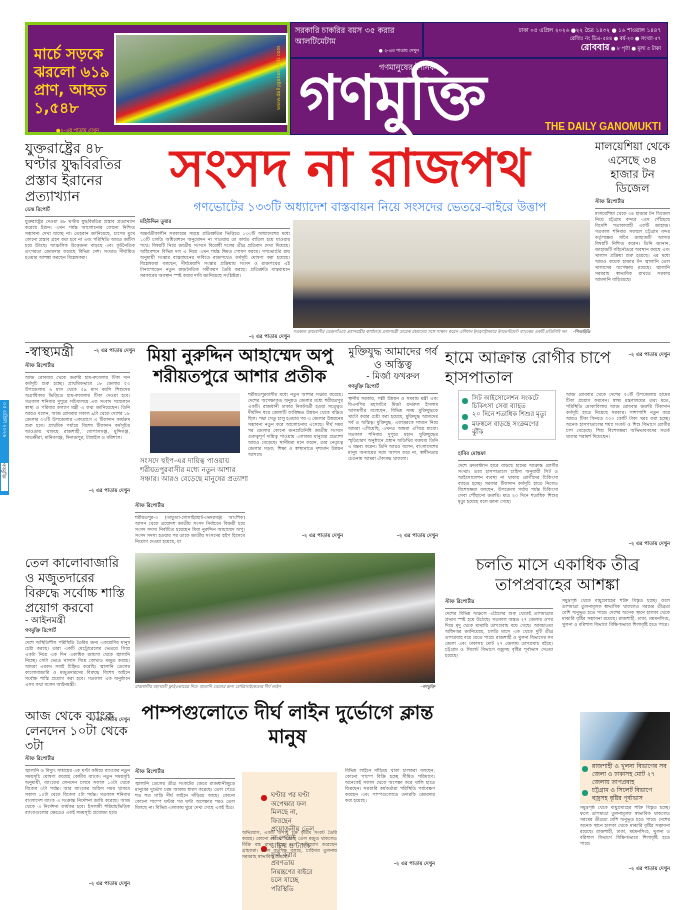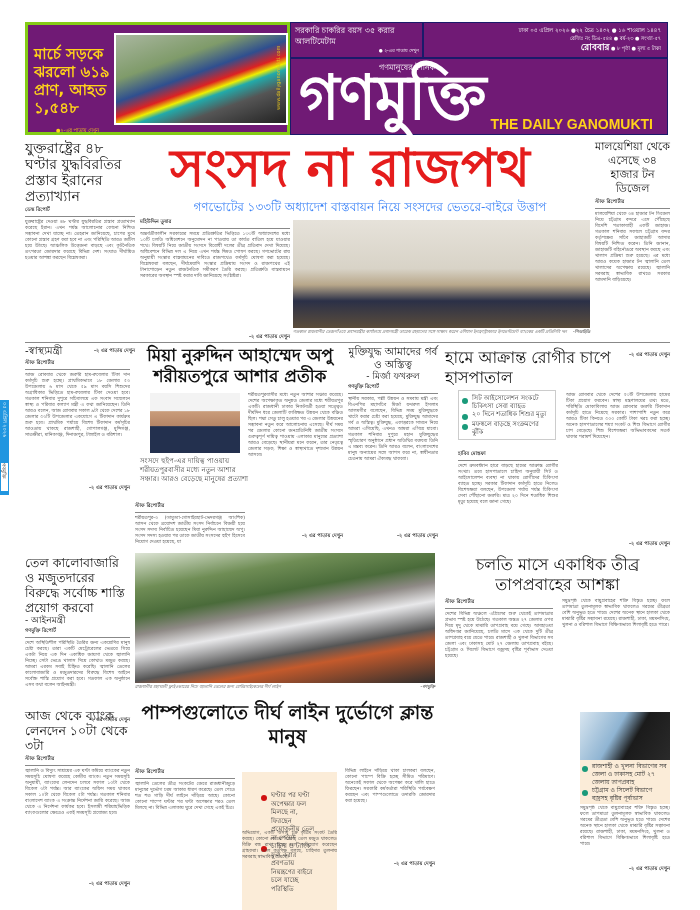--- a/index.html
+++ b/index.html
@@ -32,21 +32,21 @@
   <div class="abs" style="right:3px;bottom:2px;font-size:4.5px;color:#fff">● ২-এর পাতায় দেখুন</div>
 </div>
 <div class="abs navy" style="left:423px;top:22px;width:245px;height:36px;border:1px solid #1a1a6a;color:#fff;text-align:right;padding:3px 6px">
   <div style="font-size:5.5px;line-height:8px">ঢাকা ০৫ এপ্রিল ২০২৬ ●২২ চৈত্র ১৪৩২ ● ১৬ শাওয়াল ১৪৪৭</div>
   <div style="font-size:5px;line-height:8px">রেজিঃ নং ডিএ-৫৪৪ ● বর্ষ-২৩ ● সংখ্যা-৫৭</div>
   <div style="font-size:5px;line-height:10px"><b style="font-size:9px">রোববার</b> <span>● ৮ পৃষ্ঠা ● মূল্য ৫ টাকা</span></div>
 </div>
 <div class="abs navy" style="left:290px;top:58px;width:378px;height:77px;border:1px solid #1a1a6a">
   <div class="abs" style="left:88px;top:2px;font-size:8px;color:#fff">গণমানুষের দৈনিক</div>
   <div class="abs" style="left:8px;top:4px;font-size:62px;line-height:70px;color:#fff;font-weight:bold;letter-spacing:-1px">গণমুক্তি</div>
-  <div class="abs" style="right:14px;bottom:2px;font-size:14px;color:#ffd21a;font-weight:bold;font-family:'Liberation Sans',sans-serif">THE DAILY GANOMUKTI</div>
+  <div class="abs" style="right:6px;bottom:2px;font-size:10px;color:#ffd21a;font-weight:bold;font-family:'Liberation Sans',sans-serif">THE DAILY GANOMUKTI</div>
 </div>
 
 <div class="abs" style="left:0;top:400px;width:9px;height:95px;background:#2196e0">
   <div class="abs" style="left:8px;top:2px;font-size:5px;color:#fff;transform:rotate(90deg);transform-origin:left top;white-space:nowrap">০৫ এপ্রিল ২০২৬</div>
   <div class="abs" style="left:0;top:62px;width:9px;height:30px;background:#fff;border:1px solid #2196e0;font-size:5px;writing-mode:vertical-rl;color:#111">গণমুক্তি</div>
 </div>
 
 <div class="abs" style="left:25px;top:140px;width:110px">
   <div class="hl" style="font-size:14px;line-height:16px">যুক্তরাষ্ট্রের ৪৮ ঘণ্টার যুদ্ধবিরতির প্রস্তাব ইরানের প্রত্যাখ্যান</div>
   <div class="lbl" style="margin:2px 0">ডেস্ক রিপোর্ট</div>
@@ -73,21 +73,21 @@
   <div class="hl" style="font-size:11px;line-height:14px;text-align:center">মালয়েশিয়া থেকে এসেছে ৩৪ হাজার টন ডিজেল</div>
   <div class="lbl" style="margin:2px 0">স্টাফ রিপোর্টার</div>
   <div class="rule" style="margin-bottom:2px"></div>
   <div class="body-text" style="height:140px">মালয়েশিয়া থেকে ৩৪ হাজার টন ডিজেল নিয়ে চট্টগ্রাম বন্দরে এসে পৌঁছেছে বিদেশি পতাকাবাহী একটি জাহাজ। গতকাল শনিবার সকালে চট্টগ্রাম বন্দর কর্তৃপক্ষের সচিব জাহাজটি আসার বিষয়টি নিশ্চিত করেন। তিনি জানান, জাহাজটি বহির্নোঙরে অবস্থান করছে এবং খালাস প্রক্রিয়া শুরু হয়েছে। এর মধ্যে আরও কয়েক হাজার টন জ্বালানি তেল খালাসের অপেক্ষায় রয়েছে। জ্বালানি সরবরাহ স্বাভাবিক রাখতে সরকার আমদানি বাড়িয়েছে।</div>
   <div class="cont">-২ এর পাতায় দেখুন</div>
 </div>
 
 <div class="abs rule" style="left:25px;top:342px;width:645px"></div>
 
 <div class="abs" style="left:25px;top:345px;width:105px">
-  <div class="hl" style="font-size:10px">-স্বাস্থ্যমন্ত্রী</div>
+  <div class="hl" style="font-size:13px">-স্বাস্থ্যমন্ত্রী</div>
   <div class="lbl" style="margin:2px 0">স্টাফ রিপোর্টার</div>
   <div class="rule" style="margin-bottom:2px"></div>
   <div class="body-text" style="height:112px">আজ রোববার থেকে জরুরি হাম-রুবেলার টিকা দান কর্মসূচি শুরু হচ্ছে। প্রাথমিকভাবে ১৮ জেলার ৫৩ উপজেলায় ৬ মাস থেকে ৫৯ মাস বয়সি শিশুদের অগ্রাধিকার ভিত্তিতে হাম-রুবেলার টিকা দেওয়া হবে। গতকাল শনিবার দুপুরে সচিবালয়ে এক সংবাদ সম্মেলনে স্বাস্থ্য ও পরিবার কল্যাণ মন্ত্রী এ কথা জানিয়েছেন। তিনি আরও বলেন, আজ রোববার সকাল ৯টা থেকে দেশের ১৮ জেলার ৫৩টি উপজেলার একযোগে এ টিকাদান কার্যক্রম শুরু হবে। প্রাথমিক পর্যায়ে বিশেষ টিকাদান কর্মসূচির আওতায় থাকছে রাজশাহী, গোপালগঞ্জ, মুন্সিগঞ্জ, সাতক্ষীরা, মানিকগঞ্জ, দিনাজপুর, টাঙ্গাইল ও বরিশাল।</div>
   <div class="cont">-২ এর পাতায় দেখুন</div>
 </div>
 
 <div class="abs" style="left:135px;top:345px;width:210px;text-align:center;font-size:17px;line-height:21px;font-weight:bold">মিয়া নুরুদ্দিন আহাম্মেদ অপু শরীয়তপুরে আশার প্রতীক</div>
 <div class="abs" style="left:150px;top:393px;width:90px;height:60px;background:linear-gradient(180deg,#f3f3f3 0%,#f3f3f3 30%,#c99c7a 31%,#b58566 55%,#23304e 56%,#23304e 100%)"></div>
 <div class="abs" style="left:140px;top:457px;width:110px;text-align:left;font-size:7px;line-height:9px;color:#444">সংসদে হুইপ-এর দায়িত্ব পাওয়ায় শরীয়তপুরবাসীর মধ্যে নতুন আশার সঞ্চার। আরও বেড়েছে মানুষের প্রত্যাশা</div>
 <div class="abs" style="left:135px;top:502px;width:110px">

